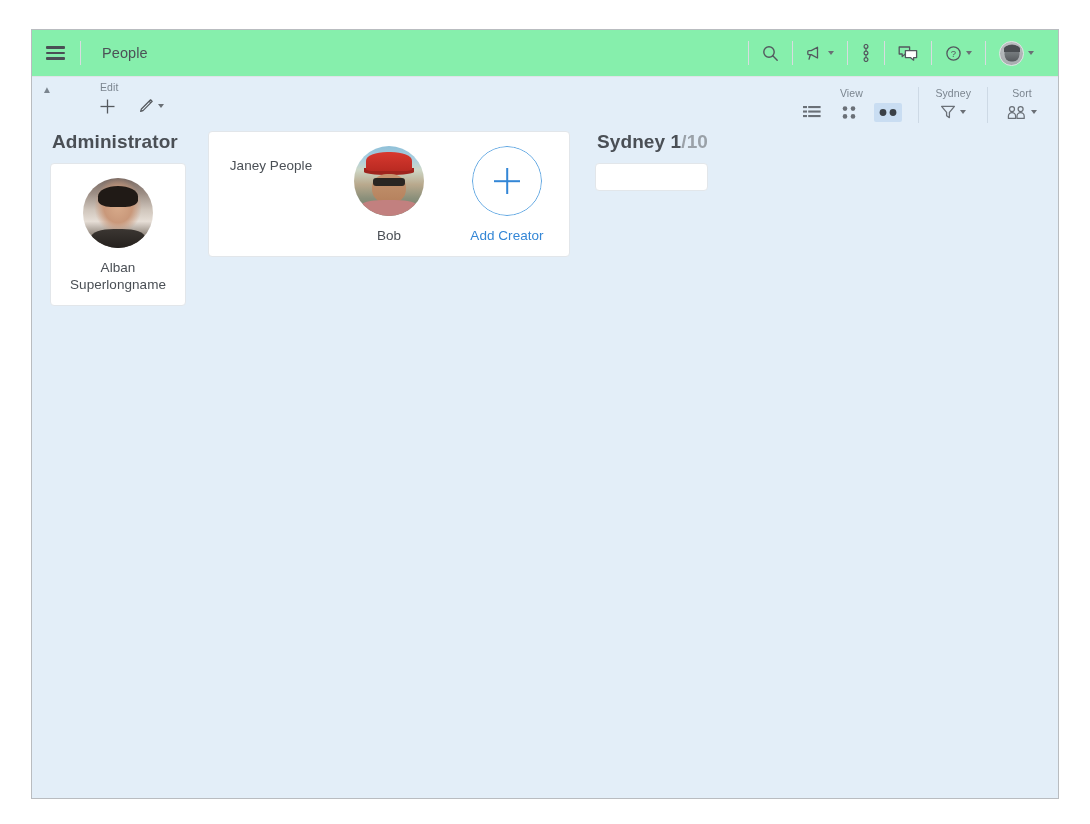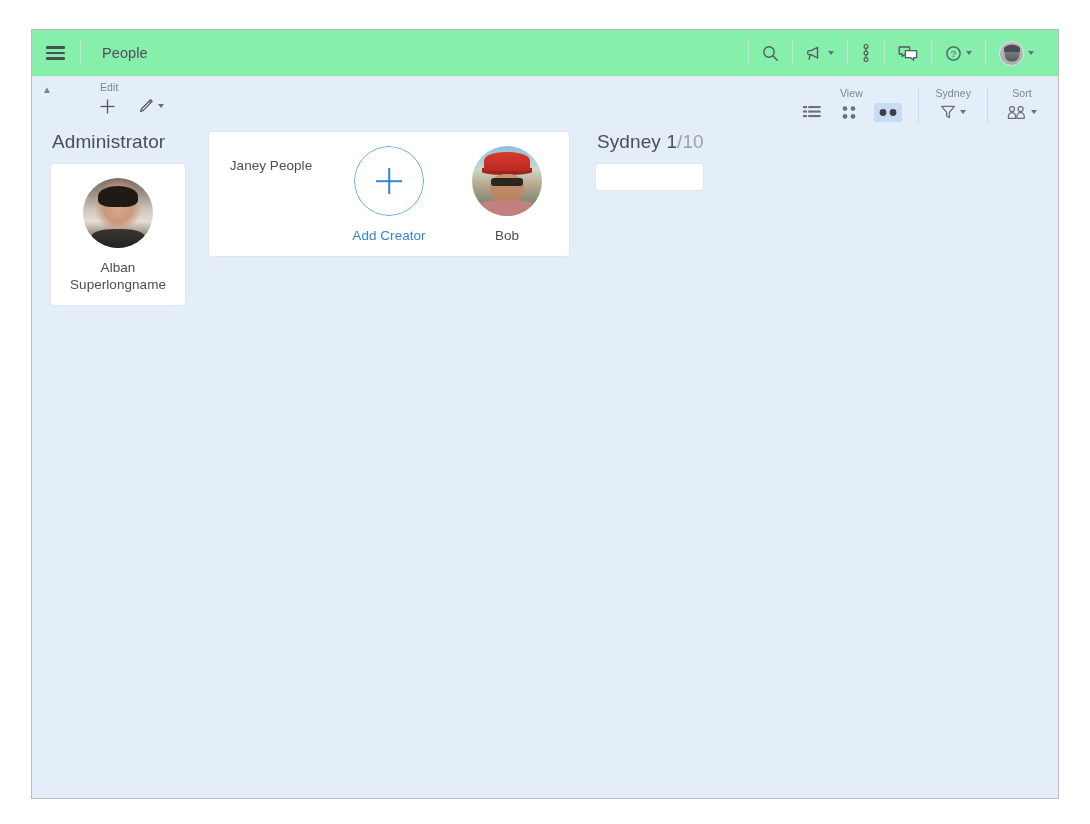--- a/index.html
+++ b/index.html
@@ -139,21 +139,21 @@
     position: relative;
     overflow: hidden;
   }
   .sections {
     display: flex;
     align-items: flex-start;
     padding: 8px 0 0 18px;
   }
   .section { display: flex; flex-direction: column; }
   .section-title {
-    font-size: 19px; color: #4a4f55; font-weight: 400;
+    font-size: 19px; color: #4a4f55; font-weight: 700;
     margin: 0 0 10px 2px; white-space: nowrap; letter-spacing: .1px;
   }
   .section-title .muted { color: #9aa1a8; }
 
   .card {
     background: #ffffff;
     border: 1px solid #e2e6ea;
     border-radius: 4px;
     padding: 14px 16px 12px 16px;
     display: flex;
@@ -472,41 +472,41 @@
 
       <div class="gap-admin"></div>
 
       <div class="section">
         <div class="card">
           <div class="person">
             <div class="pname">Janey People</div>
           </div>
           <div class="person">
             <div class="pavatar">
-              <div class="av-add">
-                  <div class="plus-big">
-                    <i></i>
-                    <i></i>
-                  </div>
-                </div>
-            </div>
-            <div class="pname link">Add Creator</div>
-          </div>
-          <div class="person">
-            <div class="pavatar">
               <div class="av-bob">
                 <div class="brim"></div>
                   <div class="face2"></div>
                 <div class="shades"></div>
                   <div class="cap"></div>
                   <div class="shirt"></div>
               </div>
             </div>
             <div class="pname">Bob</div>
           </div>
+          <div class="person">
+            <div class="pavatar">
+              <div class="av-add">
+                  <div class="plus-big">
+                    <i></i>
+                    <i></i>
+                  </div>
+                </div>
+            </div>
+            <div class="pname link">Add Creator</div>
+          </div>
         </div>
       </div>
 
       <div class="gap-creators"></div>
 
       <div class="section">
         <div class="section-title">
           <span>Sydney</span>
           <span>1</span><span class="muted">/10</span>
         </div>

